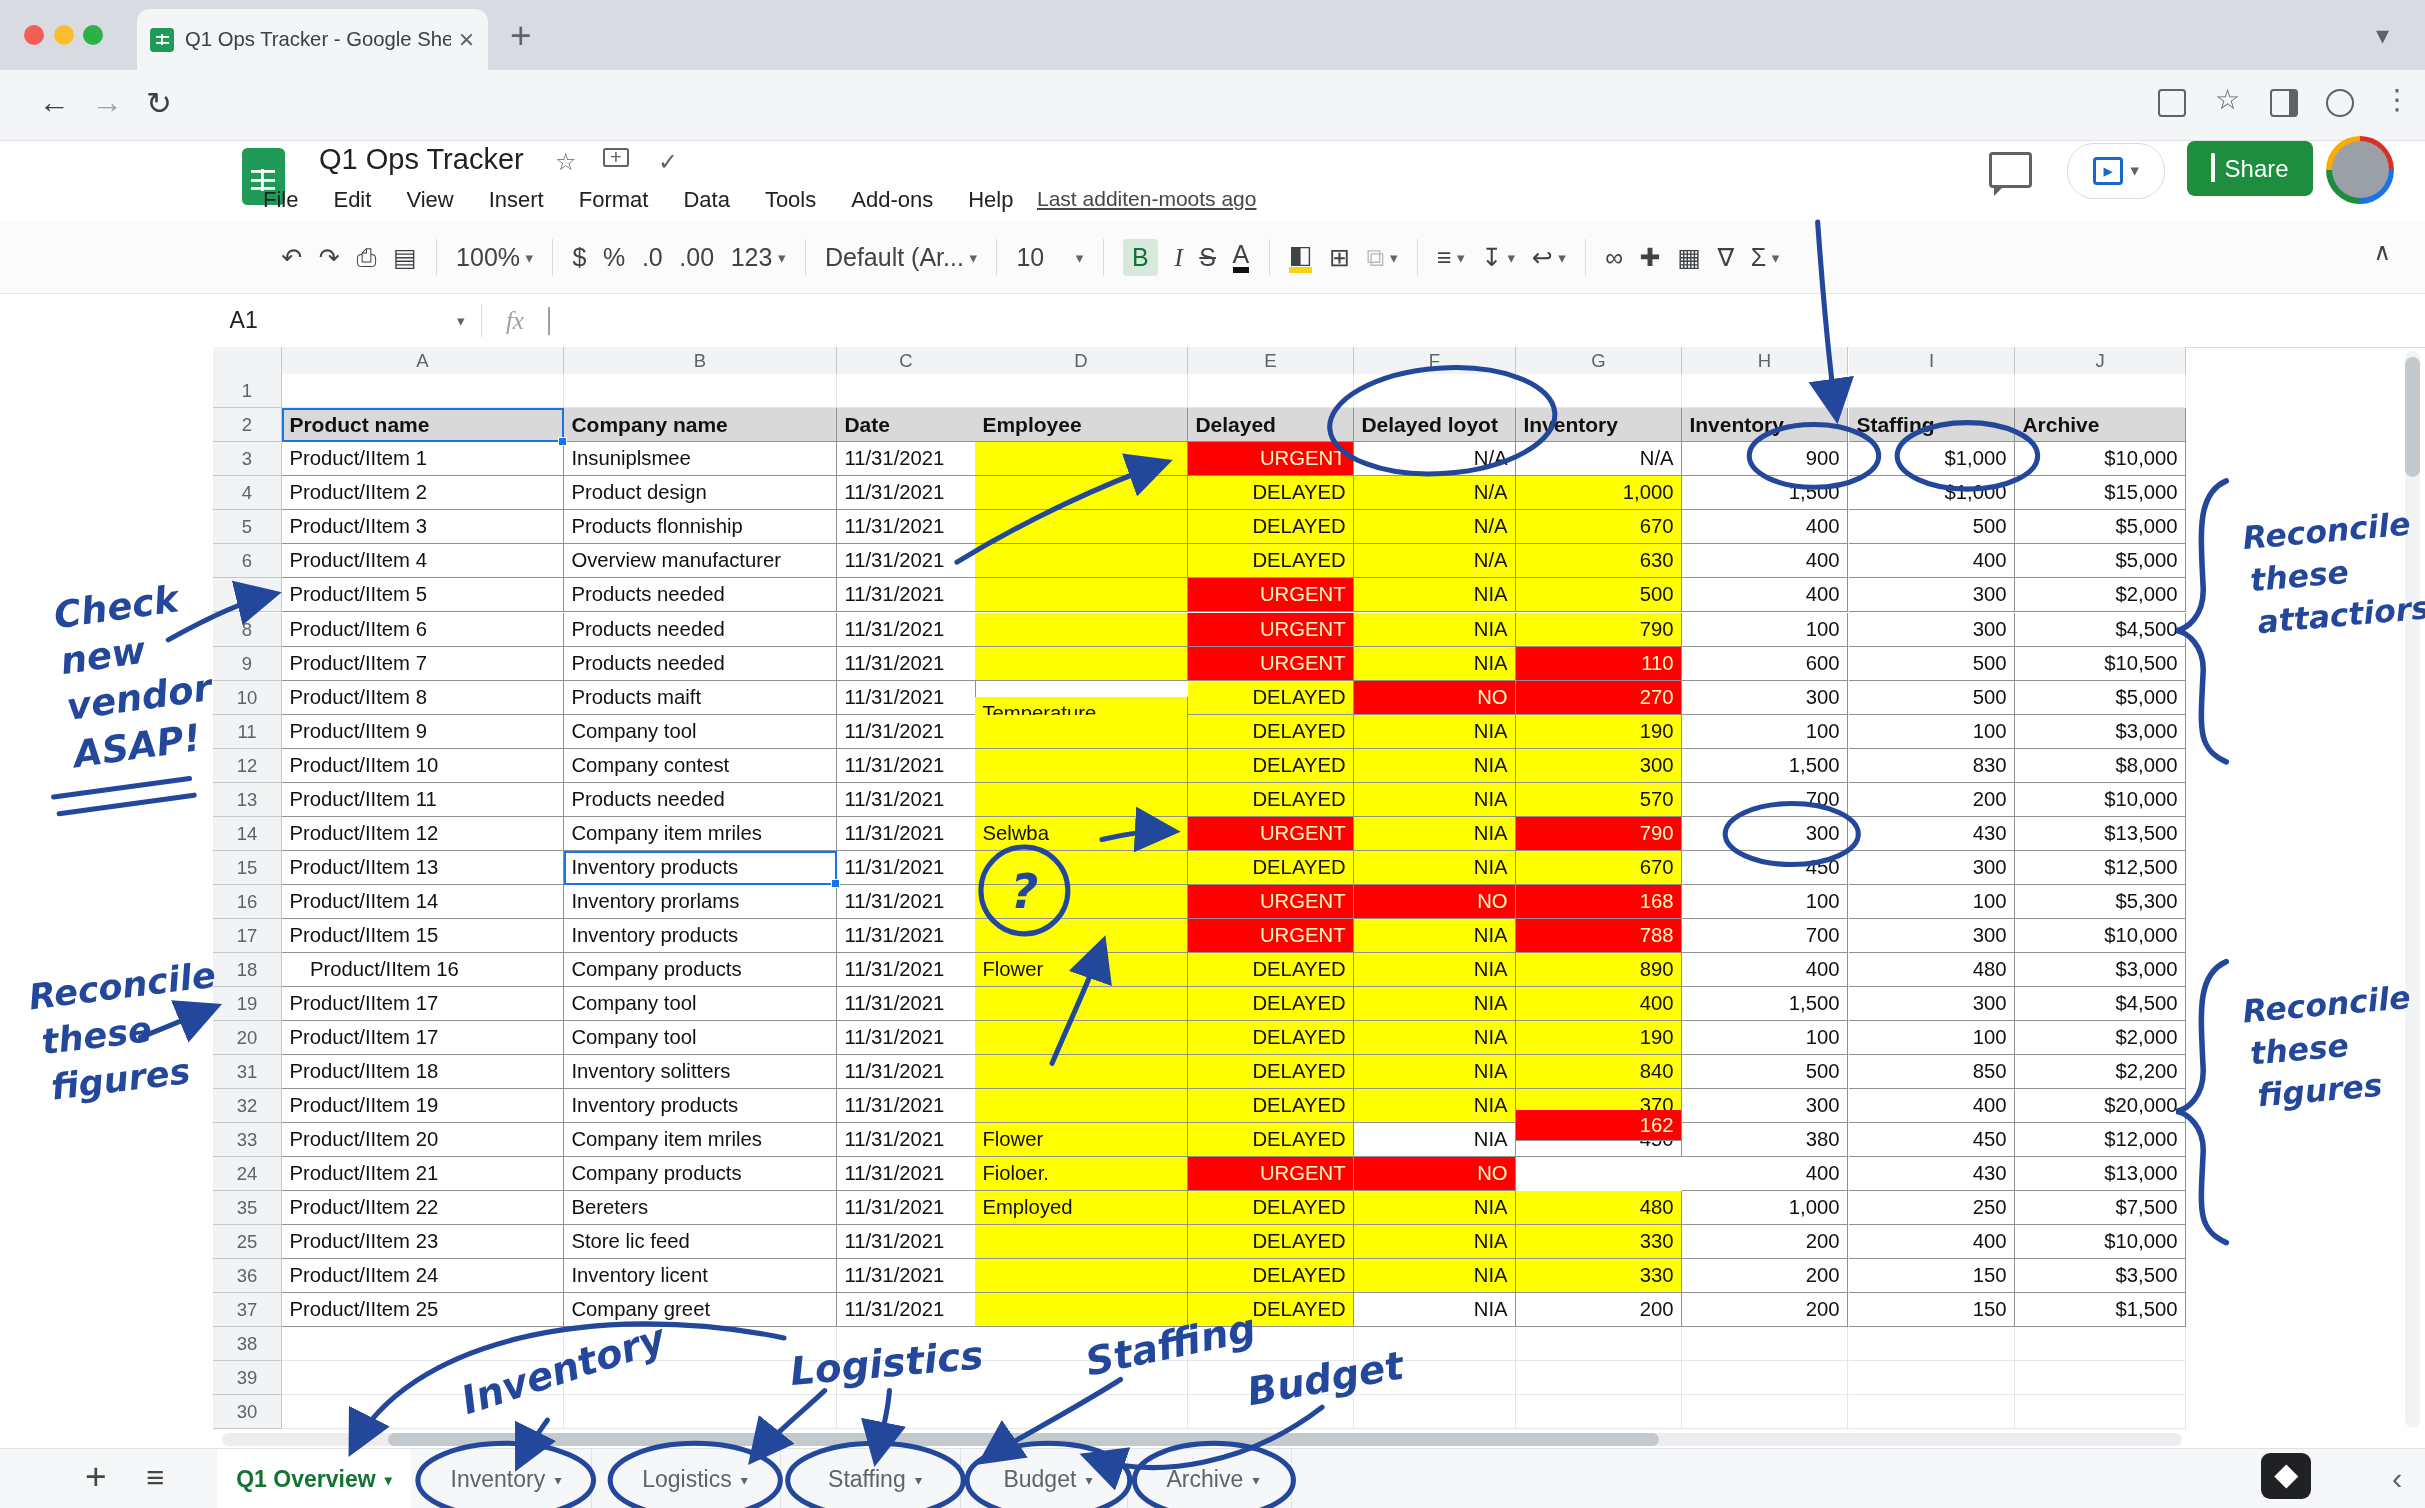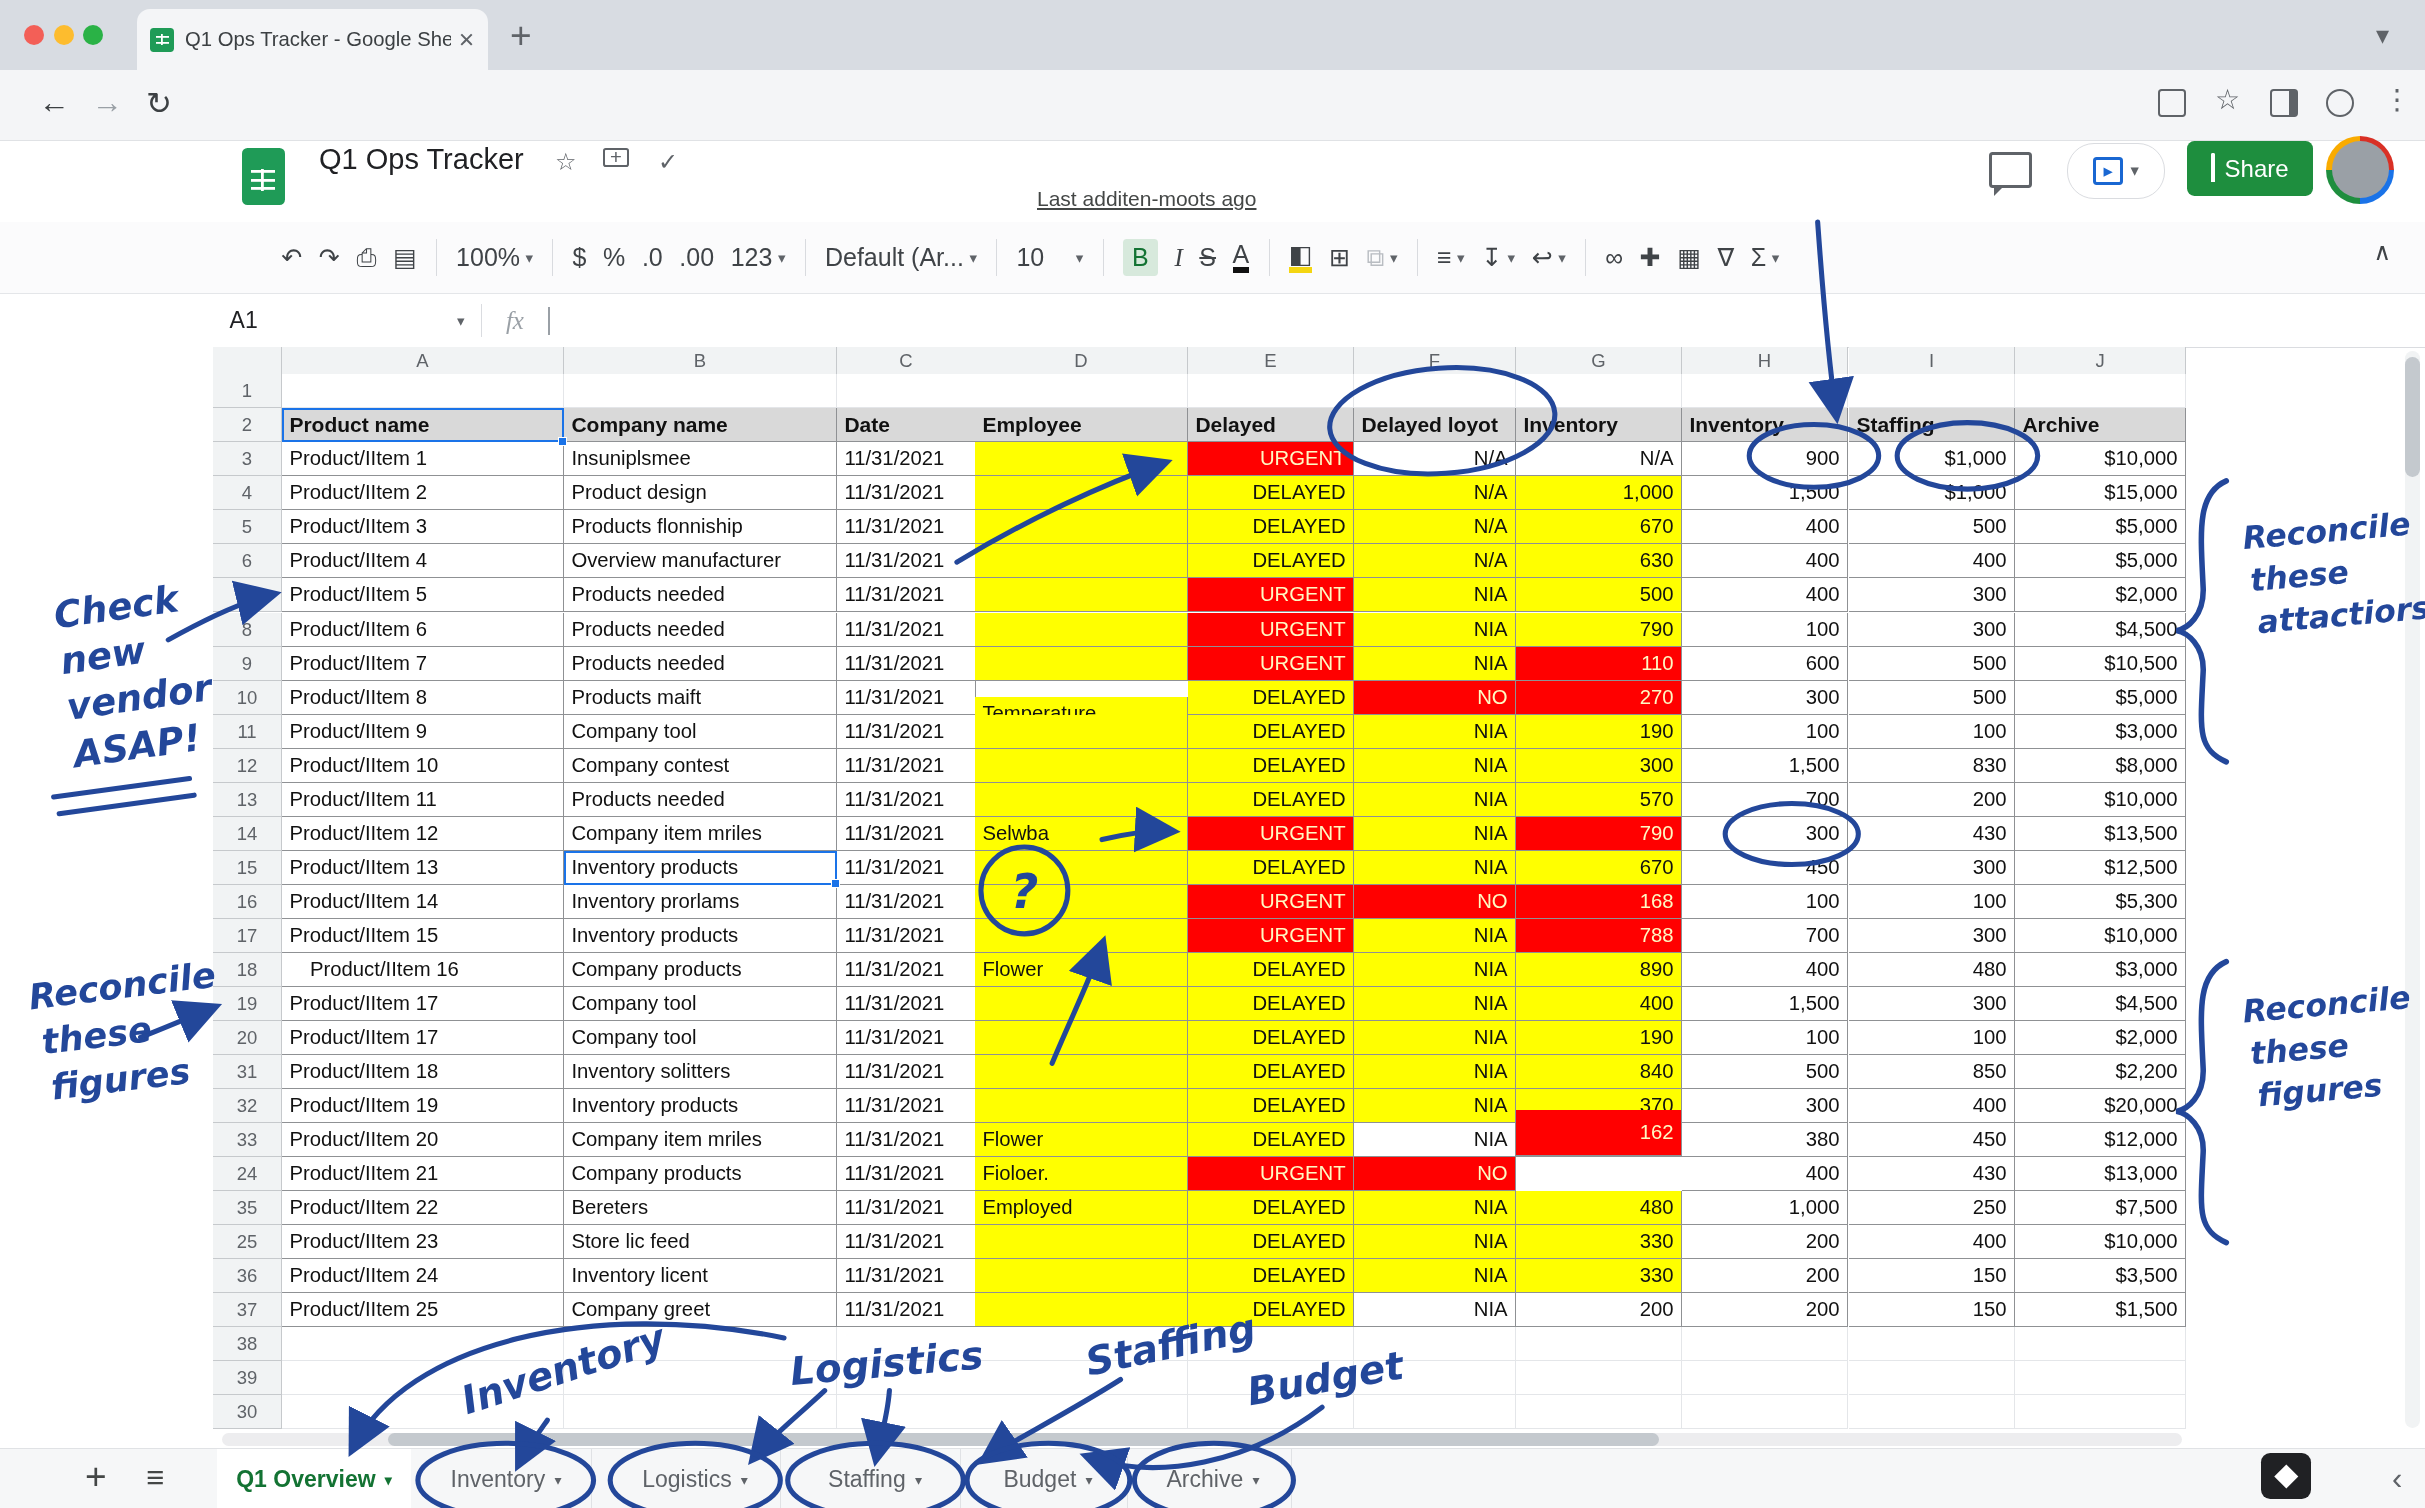--- a/index.html
+++ b/index.html
@@ -152,20 +152,31 @@
     <span class="nrico circico" style="left:2326px"></span>
     <span class="navglyph" style="left:2383px">⋮</span>
   </div>
 
   <div id="appbar">
     <div id="slogo"></div>
     <div id="doctitle">Q1 Ops Tracker</div>
     <span class="titico" style="left:555px">☆</span>
     <span class="titico" style="left:603px;font-size:20.3px;border:2.8px solid #5f6368;border-radius:2.8px;width:22px;height:15px;text-align:center;line-height:15px;color:#5f6368">+</span>
     <span class="titico" style="left:658px">✓</span>
+    <div id="menus">
+        <span class="menu">File</span>
+        <span class="menu">Edit</span>
+        <span class="menu">View</span>
+        <span class="menu">Insert</span>
+        <span class="menu">Format</span>
+        <span class="menu">Data</span>
+        <span class="menu">Tools</span>
+        <span class="menu">Add-ons</span>
+        <span class="menu">Help</span>
+      </div>
     <a id="lastedit">Last additen-moots ago</a>
     <div id="commentico"></div>
     <div id="presentpill">
       <span id="presentbox">▸</span>
       <span id="presentcaret">▾</span>
     </div>
     <div id="sharebtn">
       <span><span class="wlockshackle"></span><span class="wlockbody"></span></span>
       <span>Share</span>
     </div>
@@ -551,21 +562,21 @@
       <div class="cell tbl right" style="left: 1682px; top: 1123px; width: 166px; height: 34px;">380</div>
       <div class="cell tbl right" style="left: 1849px; top: 1123px; width: 166px; height: 34px;">450</div>
       <div class="cell tbl right" style="left: 2015px; top: 1123px; width: 171px; height: 34px;">$12,000</div>
       <div class="hdr" style="left: 213px; top: 1157px; width: 69px; height: 34px;">24</div>
       <div class="cell tbl" style="left: 282px; top: 1157px; width: 282px; height: 34px;">Product/IItem 21</div>
       <div class="cell tbl" style="left: 564px; top: 1157px; width: 273px; height: 34px;">Company products</div>
       <div class="cell tbl" style="left: 837px; top: 1157px; width: 139px; height: 34px;">11/31/2021</div>
       <div class="cell tbl" style="left: 975px; top: 1157px; width: 213px; height: 34px; background: rgb(255, 255, 0);">Fioloer.</div>
       <div class="cell tbl right wt" style="left: 1188px; top: 1157px; width: 166px; height: 34px; background: rgb(255, 0, 0);">URGENT</div>
       <div class="cell tbl right wt" style="left: 1354px; top: 1157px; width: 162px; height: 34px; background: rgb(255, 0, 0);">NO</div>
-      <div class="cell tbl right wt" style="left: 1516px; top: 1110px; width: 166px; height: 46px; background: rgb(255, 0, 0);">162</div>
+      <div class="cell tbl right wt" style="left: 1516px; top: 1110px; width: 166px; height: 31px; background: rgb(255, 0, 0);">162</div>
       <div class="cell tbl right" style="left: 1682px; top: 1157px; width: 166px; height: 34px;">400</div>
       <div class="cell tbl right" style="left: 1849px; top: 1157px; width: 166px; height: 34px;">430</div>
       <div class="cell tbl right" style="left: 2015px; top: 1157px; width: 171px; height: 34px;">$13,000</div>
       <div class="hdr" style="left: 213px; top: 1191px; width: 69px; height: 34px;">35</div>
       <div class="cell tbl" style="left: 282px; top: 1191px; width: 282px; height: 34px;">Product/IItem 22</div>
       <div class="cell tbl" style="left: 564px; top: 1191px; width: 273px; height: 34px;">Bereters</div>
       <div class="cell tbl" style="left: 837px; top: 1191px; width: 139px; height: 34px;">11/31/2021</div>
       <div class="cell tbl" style="left: 975px; top: 1191px; width: 213px; height: 34px; background: rgb(255, 255, 0);">Employed</div>
       <div class="cell tbl right" style="left: 1188px; top: 1191px; width: 166px; height: 34px; background: rgb(255, 255, 0);">DELAYED</div>
       <div class="cell tbl right" style="left: 1354px; top: 1191px; width: 162px; height: 34px; background: rgb(255, 255, 0);">NIA</div>

